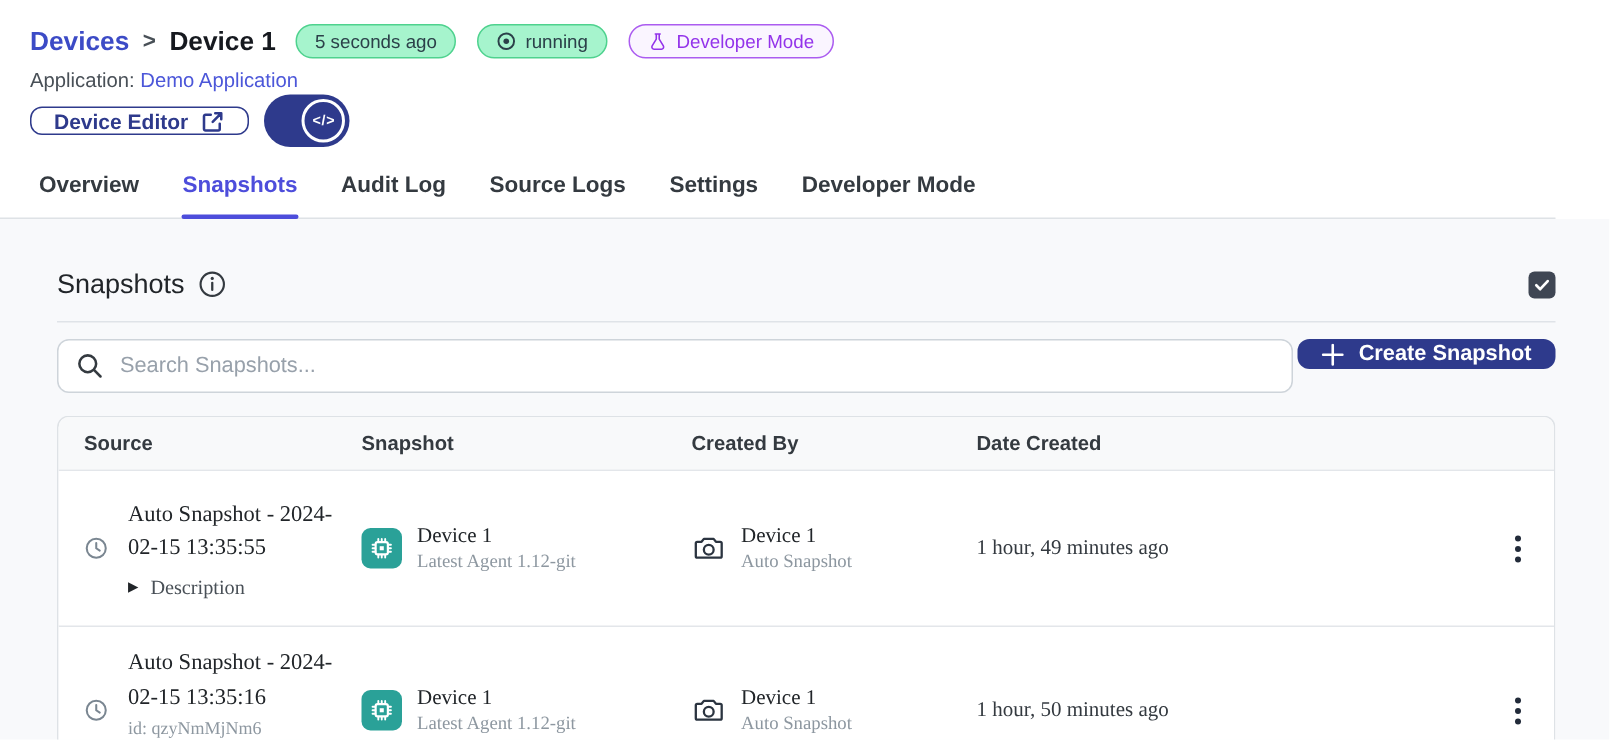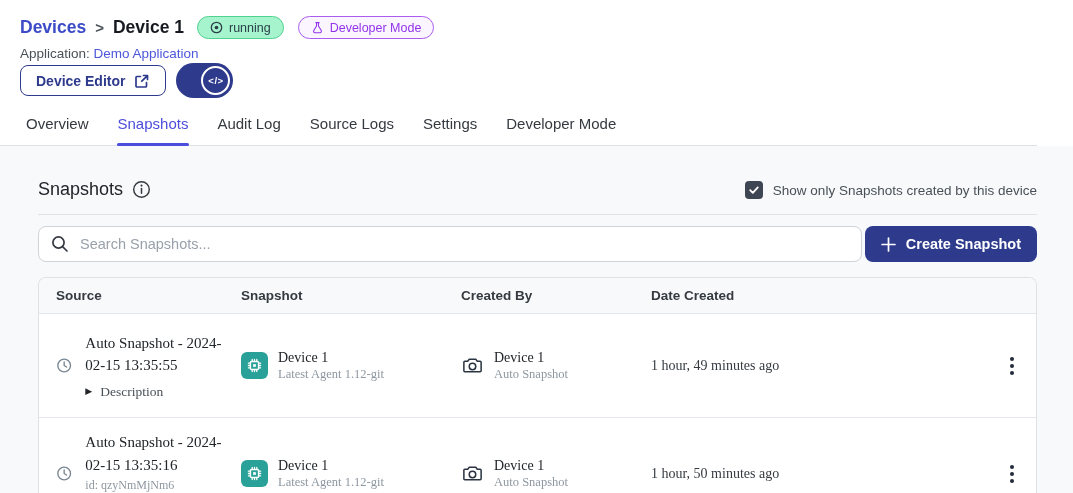--- a/index.html
+++ b/index.html
@@ -17,31 +17,31 @@
   .crumb .current { color:#16191f; }
   .badges { display:flex; align-items:center; gap:14px; }
   .badge { display:inline-flex; align-items:center; gap:6px; height:23px; padding:0 12px;
     border-radius:12px; font-size:12.5px; white-space:nowrap; }
   .badge.green { background:#a6f4cd; border:1px solid #4ed28e; color:#2b4049; }
   .badge.purple { background:#faf5ff; border:1px solid #ab5cf0; color:#9333ea; }
   .app-line { margin-top:7px; font-size:13.5px; color:#495057; }
   .app-line a { color:#4c57d9; text-decoration:none; cursor:pointer;text-align:right; }
 
   .hdr-right { display:flex; align-items:center; gap:10px; margin-top:2px; }
-  .editor-btn { display:flex; align-items:center; gap:9px; height:31px; padding:0 15px;
+  .editor-btn { display:flex; align-items:center; gap:9px; height:19px; padding:0 15px;
     background:#fff; border:1.6px solid #2e3a8c; border-radius:8px; color:#2e3a8c;
     font-size:14px; font-weight:700; cursor:pointer; font-family:inherit; }
   .toggle { position:relative; width:57px; height:35px; background:#2e3a8c; border-radius:18px; cursor:pointer; flex:none; }
   .toggle-knob { position:absolute; top:3px; right:3px; width:29px; height:29px; border-radius:50%;
     background:#2e3a8c; border:2px solid #fff; display:flex; align-items:center; justify-content:center;
     color:#fff; font-size:9.5px; font-weight:700; letter-spacing:0.5px; }
 
   
   .tabbar { margin:15px 36px 0 0; padding-left:25px; border-bottom:1px solid #dee2e6;
-    display:flex; gap:27px; }
+    display:flex; gap:27px;font-weight:bold; }
   .tab { font-size:15px; color:#343a40; padding:2px 1px 13px; cursor:pointer; position:relative; white-space:nowrap; }
   .tab.active { color:#4d4ddb; }
   .tab.active::after { content:""; position:absolute; left:0; right:0; bottom:-1px; height:3px;
     background:#4d4ddb; border-radius:2px; }
 
   
   .content { flex:1; background:#f8f9fb; padding:20px 36px 0 38px; }
   .sec-head { display:flex; justify-content:space-between; align-items:flex-start; margin-top:13px; }
   .sec-title { display:flex; align-items:center; gap:9px; font-size:18px; font-weight:500; color:#212529; }
   .chk-row { display:flex; align-items:center; gap:10px; margin-top:2px; cursor:pointer; }
@@ -49,21 +49,21 @@
     align-items:center; justify-content:center; flex:none; }
   .chk-label { font-size:13.5px; color:#495057; }
   .sec-divider { border-bottom:1px solid #dfe3e8; margin-top:14px; }
 
   .search-row { display:flex; gap:3px; margin-top:11px; }
   .search-wrap { position:relative; flex:1; }
   .search-wrap svg { position:absolute; left:13px; top:9px; }
   .search-input { width:100%; height:36px; border:1px solid #ced4da; border-radius:8px;
     padding:0 12px 0 41px; font-size:14.5px; font-family:inherit; color:#343a40; background:#fff; outline:none; }
   .search-input::placeholder { color:#98a1ab; }
-  .create-btn { display:flex; align-items:center; gap:10px; height:36px; padding:0 16px;
+  .create-btn { display:flex; align-items:center; gap:10px; height:20px; padding:0 16px;
     background:#2e3a8c; color:#fff; border:none; border-radius:8px; font-size:14.5px;
     font-weight:700; cursor:pointer; font-family:inherit; white-space:nowrap; }
 
   
   .table { margin-top:15px; background:#fff; border:1px solid #dee2e6; border-bottom:none;
     border-radius:8px 8px 0 0; overflow:hidden; }
   .t-grid { display:grid; grid-template-columns:202px 220px 190px 353px 1fr; align-items:center; }
   .t-head { background:#f8f9fa; height:35px; font-size:13.5px; font-weight:600; color:#343a40; }
   .t-head > div:first-child { padding-left:17px; }
   .t-row { border-top:1px solid #e3e6ea; min-height:104px; padding:13px 0; background:#fff;font-family:Liberation Serif, serif; }
@@ -92,20 +92,23 @@
 <div class="hdr">
   <div class="hdr-left">
     <div class="crumb-row">
       <div class="crumb">
         <span class="parent">Devices</span>
         <span class="sep">&gt;</span>
         <span class="current">Device 1</span>
       </div>
       <div class="badges">
         <span class="badge green">
+          <span>5 seconds ago</span>
+        </span>
+        <span class="badge green">
           <svg width="13" height="13" viewBox="0 0 14 14">
               <circle cx="7" cy="7" r="5.6" fill="none" stroke="#2b4049" stroke-width="1.4"></circle>
               <circle cx="7" cy="7" r="2" fill="#2b4049"></circle>
             </svg>
           <span>running</span>
         </span>
         <span class="badge purple">
           <svg width="13" height="13" viewBox="0 0 16 16">
               <path d="M6 2h4 M6.8 2v4.2L3.4 11.8A1.8 1.8 0 0 0 5 14.5h6a1.8 1.8 0 0 0 1.6-2.7L9.2 6.2V2" fill="none" stroke="#9333ea" stroke-width="1.3" stroke-linecap="round" stroke-linejoin="round"></path>
             </svg>
@@ -151,21 +154,20 @@
           <line x1="10" y1="9" x2="10" y2="14" stroke="#343a40" stroke-width="1.6" stroke-linecap="round"></line>
           <circle cx="10" cy="5.9" r="1.1" fill="#343a40"></circle>
         </svg>
     </div>
     <div class="chk-row">
       <span class="chk">
         <svg width="12" height="12" viewBox="0 0 12 12">
             <path d="M2.2 6.2 4.8 8.8 9.8 3.4" fill="none" stroke="#fff" stroke-width="1.8" stroke-linecap="round" stroke-linejoin="round"></path>
           </svg>
       </span>
-      <span class="chk-label">Show only Snapshots created by this device</span>
     </div>
   </div>
   <div class="sec-divider"></div>
 
   <div class="search-row">
     <div class="search-wrap">
       <svg width="18" height="18" viewBox="0 0 18 18">
           <circle cx="7.5" cy="7.5" r="5.6" fill="none" stroke="#343a40" stroke-width="1.7"></circle>
           <line x1="11.8" y1="11.8" x2="16" y2="16" stroke="#343a40" stroke-width="1.7" stroke-linecap="round"></line>
         </svg>

